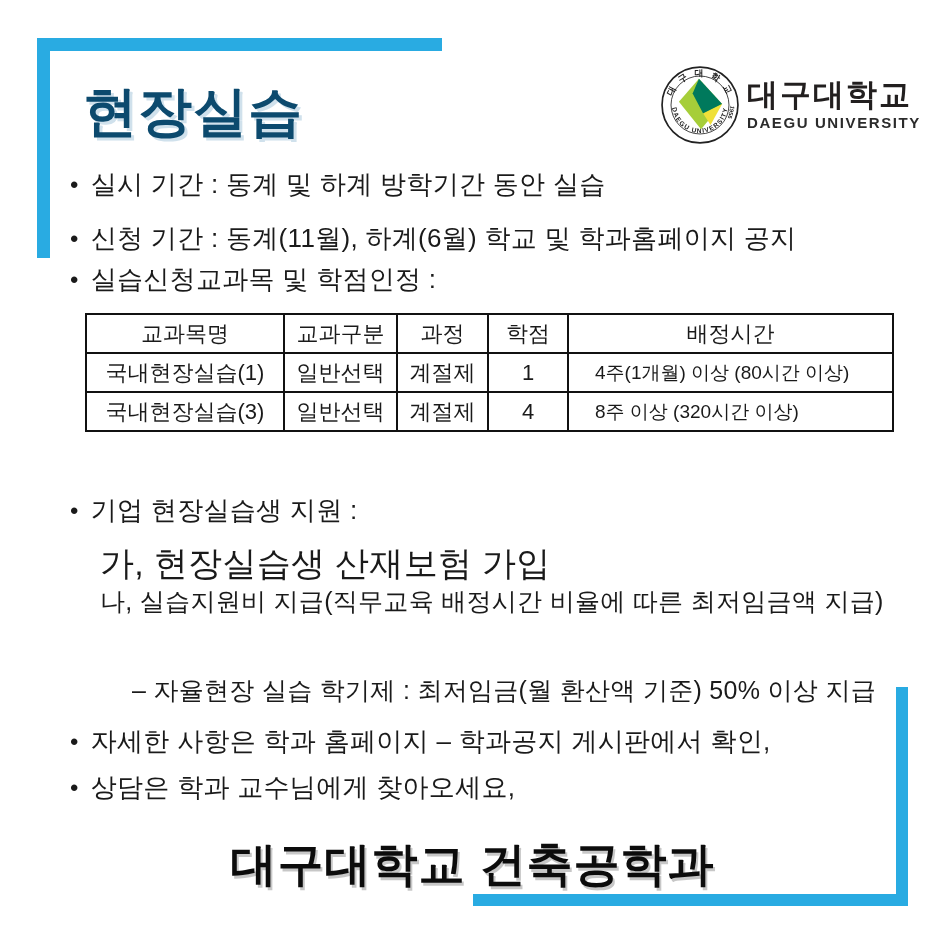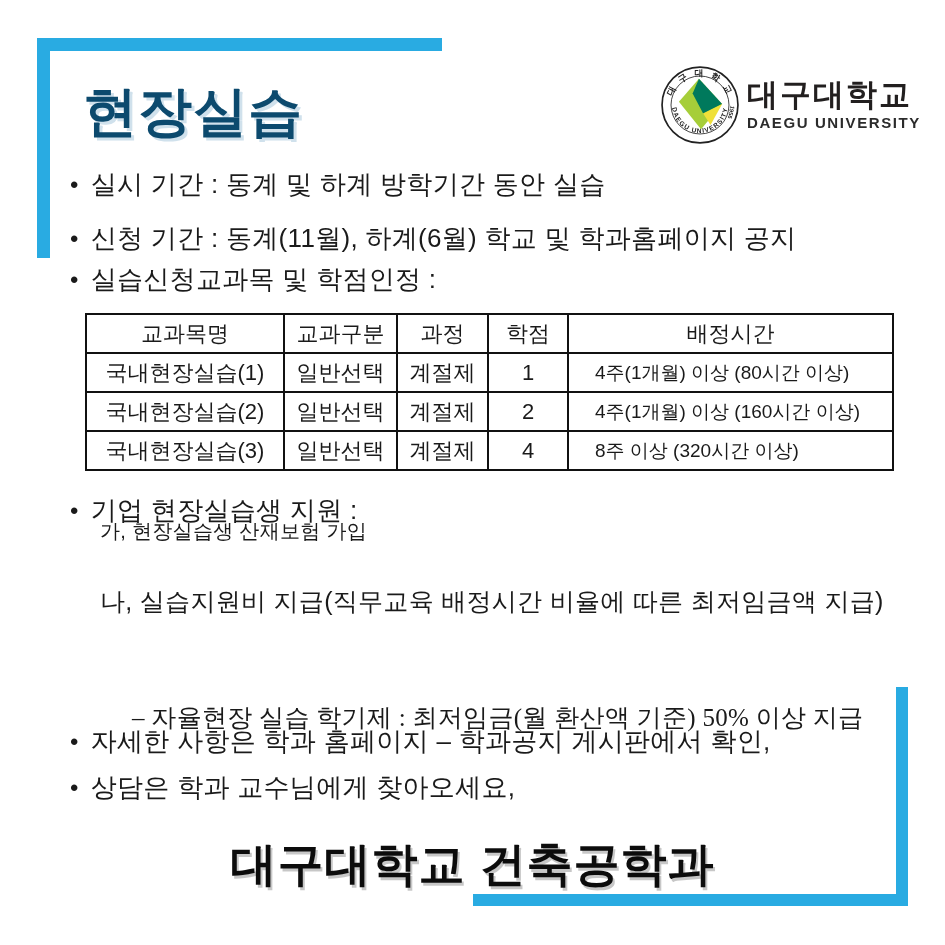--- a/index.html
+++ b/index.html
@@ -54,24 +54,24 @@
     letter-spacing: 0.3px;
     white-space: nowrap;
     line-height: 1.15;
   }
   .line .marker { margin-right: 12px; font-size: 24px; line-height: 1.25; }
 
   .l-b1 { left: 70px;  top: 170px; }
   .l-b2 { left: 70px;  top: 224px; }
   .l-b3 { left: 70px;  top: 265px; }
   .l-b4 { left: 70px;  top: 496px; }
-  .l-ga { left: 100px; top: 520px; font-size: 20px; }
+  .l-ga { left: 100px; top: 544px; font-size: 34px; }
   .l-na { left: 100px; top: 587px; font-size: 25px; }
   .l-d1 { left: 132px; top: 632px; font-size: 25px; }
-  .l-d2 { left: 132px; top: 704px; font-size: 25px; font-family: Liberation Serif, serif; }
+  .l-d2 { left: 132px; top: 676px; font-size: 25px; }
   .l-b5 { left: 70px;  top: 727px; }
   .l-b6 { left: 70px;  top: 773px; }
 
   
   .course-table {
     position: absolute;
     left: 85px; top: 313px;
     border-collapse: collapse;
     table-layout: fixed;
     width: 807px;
@@ -180,27 +180,20 @@
     </thead>
     <tbody>
       <tr>
         <td>국내현장실습(1)</td>
         <td>일반선택</td>
         <td>계절제</td>
         <td>1</td>
         <td class="req">4주(1개월) 이상 (80시간 이상)</td>
       </tr>
       <tr>
-        <td>국내현장실습(2)</td>
-        <td>일반선택</td>
-        <td>계절제</td>
-        <td>2</td>
-        <td class="req">4주(1개월) 이상 (160시간 이상)</td>
-      </tr>
-      <tr>
         <td>국내현장실습(3)</td>
         <td>일반선택</td>
         <td>계절제</td>
         <td>4</td>
         <td class="req">8주 이상 (320시간 이상)</td>
       </tr>
     </tbody>
   </table>
 
   <div class="line l-b4">

